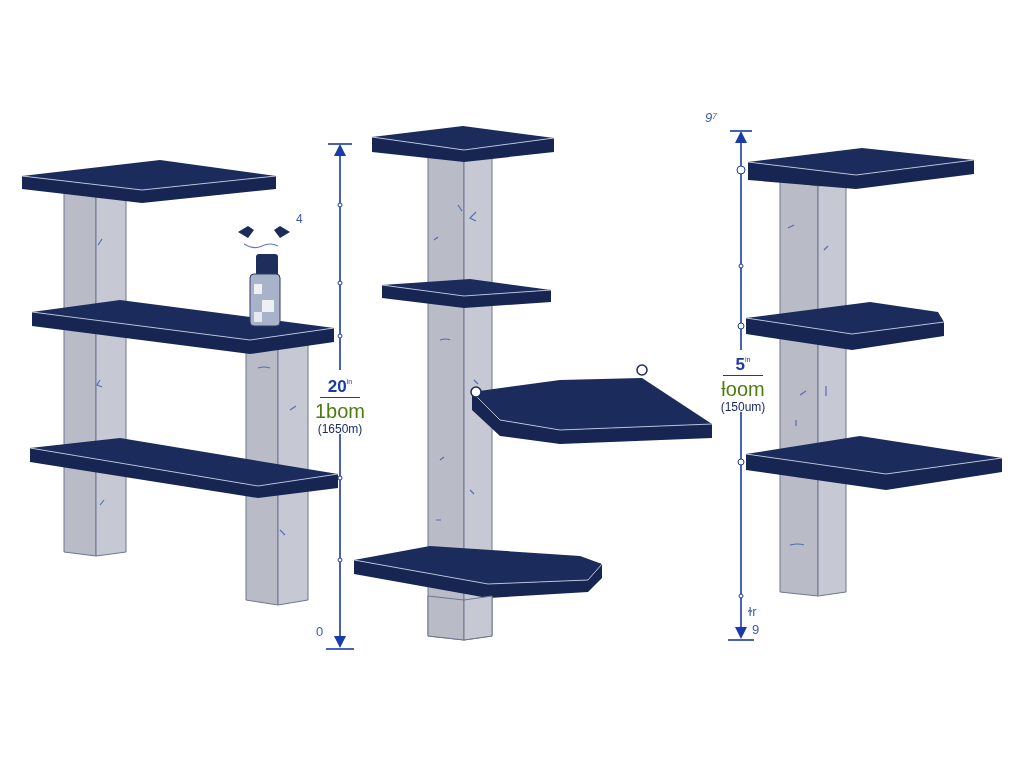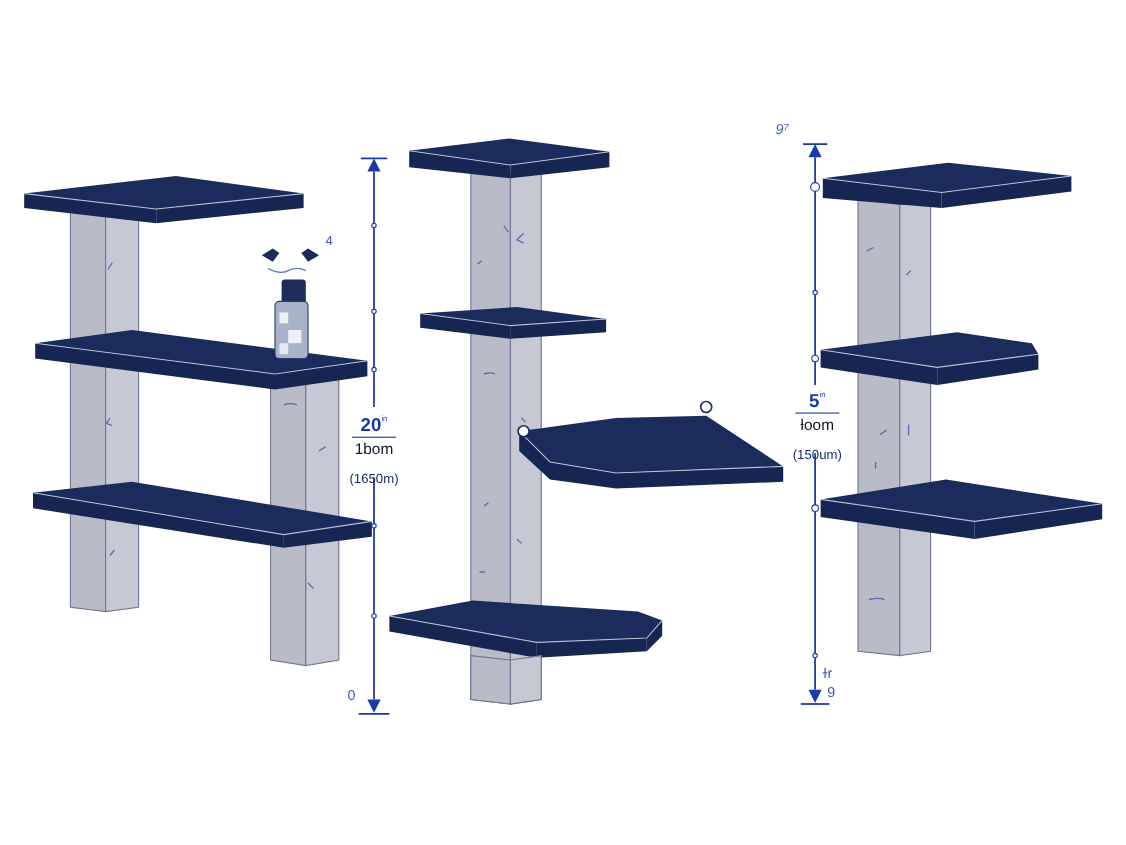--- a/index.html
+++ b/index.html
@@ -11,22 +11,22 @@
     .shelf-front { fill: #162552; }
     .shelf-edge { fill: none; stroke: #c8d0e6; stroke-width: 1; opacity: 0.85; }
     .dim-line { stroke: #1a3aa8; stroke-width: 1.6; fill: none; }
     .dim-cap { stroke: #1a3aa8; stroke-width: 1.6; }
     .dim-arrow { fill: #1a3aa8; }
     .dim-node { fill: #ffffff; stroke: #1a3aa8; stroke-width: 1; }
     .scribble { stroke: #3a5aa8; stroke-width: 1.2; fill: none; opacity: 0.8; }
     .label { position: absolute; color: #1a3aa8; text-align: center; line-height: 1; }
     .label .big { font-size: 17px; font-weight: bold; display: block; border-bottom: 1.5px solid #1a3aa8; padding-bottom: 2px; margin: 0 auto 3px; width: 40px; }
     .label .big sup { font-size: 7px; font-weight: normal; vertical-align: top; }
-    .label .mid { font-size: 14px; display: block; color: #0f172a; }
-    .label .small { font-size: 12px; display: block; color: #1a2b6c; margin-top: 14px; }
+    .label .mid { font-size: 20px; display: block; color: #4d7c0f; }
+    .label .small { font-size: 12px; display: block; color: #1a2b6c; margin-top: 2px; }
     .tick-label { position: absolute; color: #3a5ab8; font-size: 13px; }
   </style>
 </head>
 <body>
 
 <svg id="stage" viewBox="0 0 1024 768" xmlns="http://www.w3.org/2000/svg">
 
   <g>
 
     <g>

